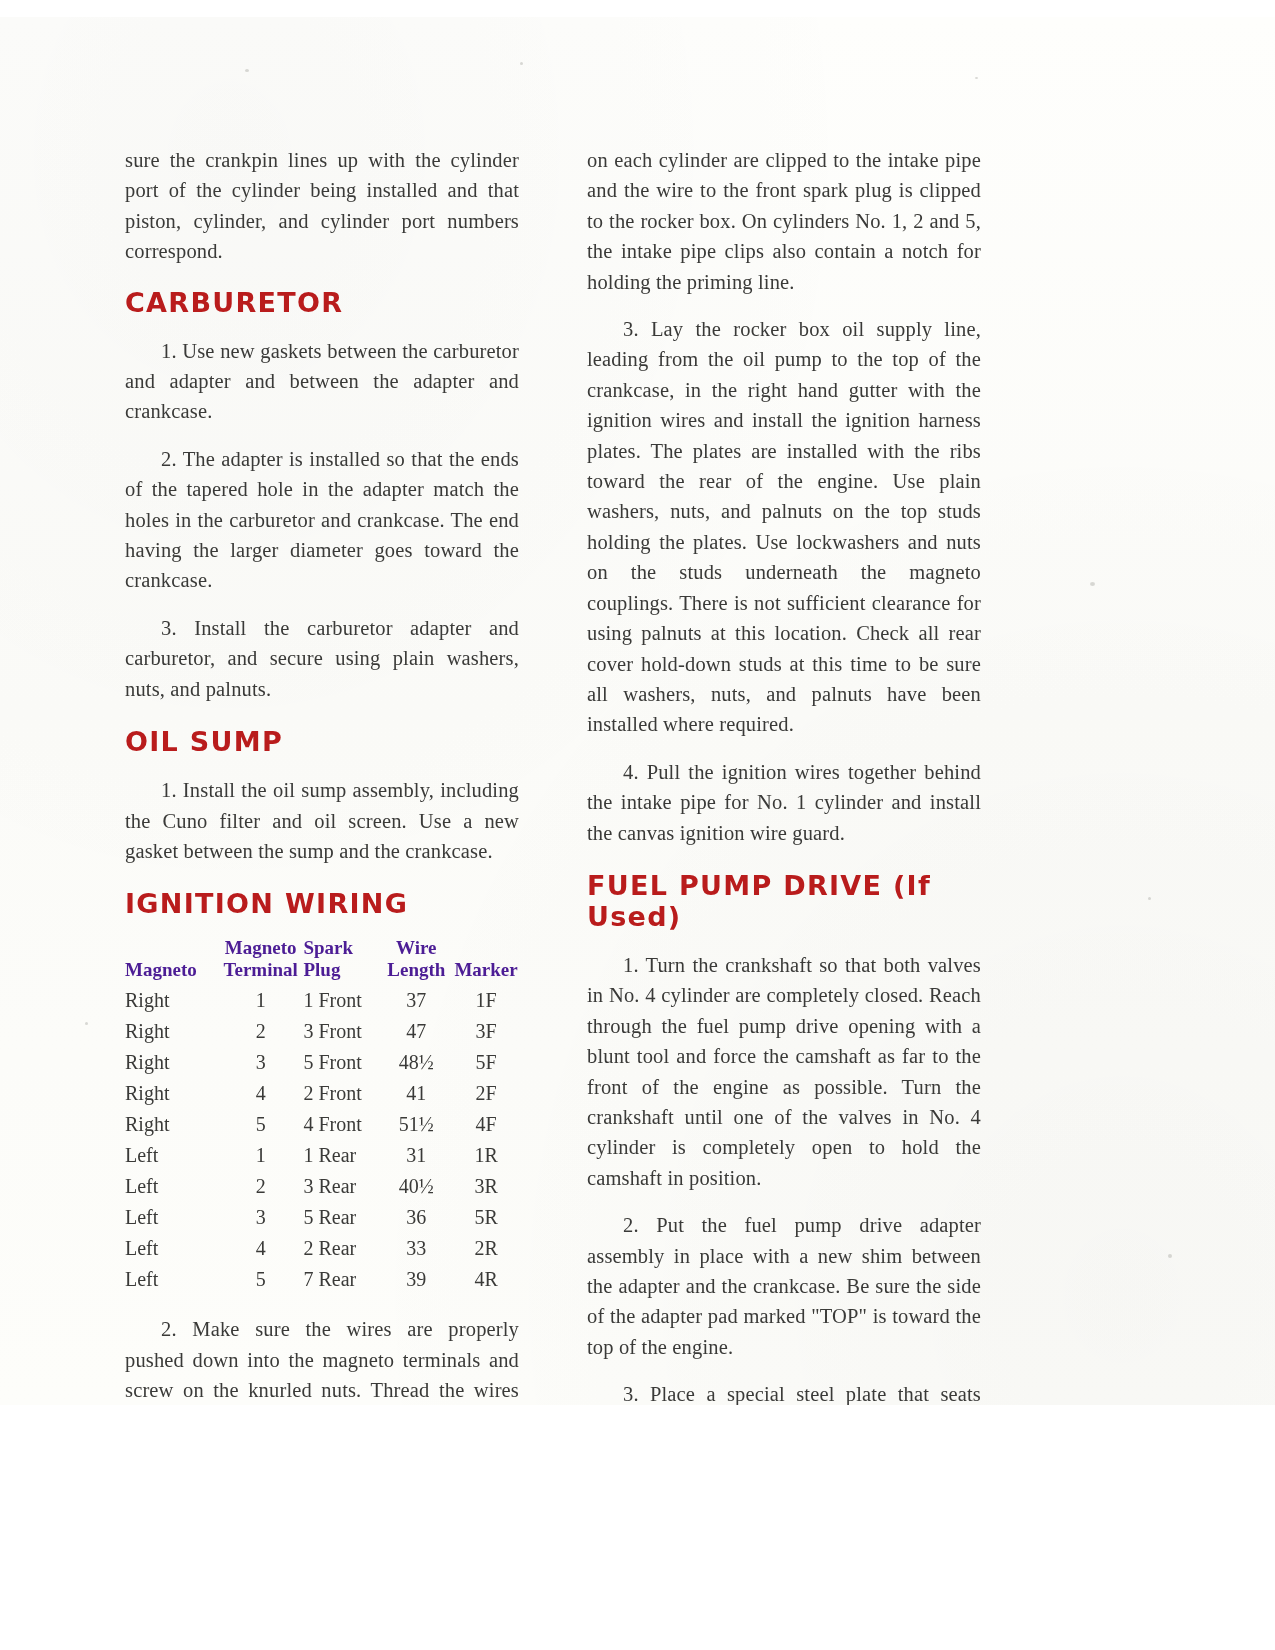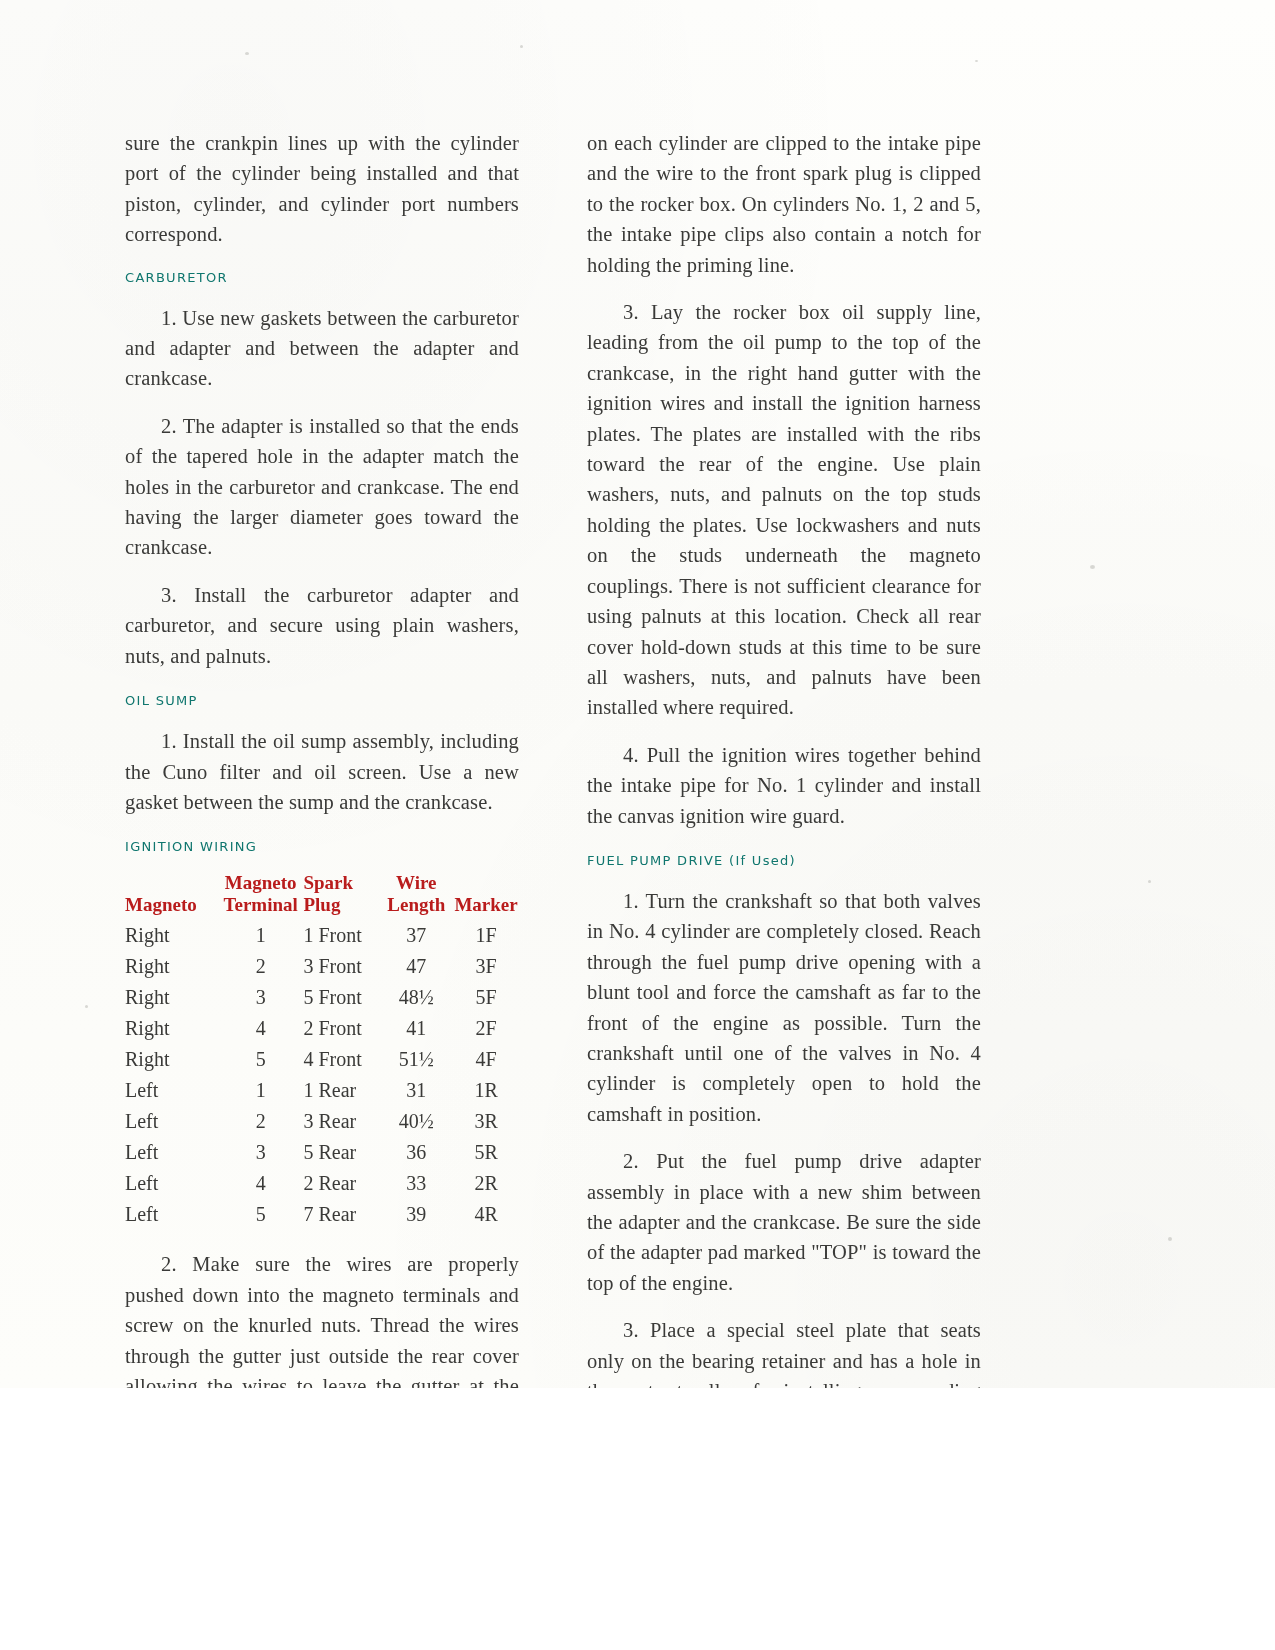--- a/index.html
+++ b/index.html
@@ -5,21 +5,21 @@
 <style>
   html, body {
     margin: 0;
     padding: 0;
     background: #ffffff;
   }
   .page {
     position: relative;
     width: 1275px;
     height: 1388px;
-    margin: 0 auto;
+    margin: 17px auto;
     background: #fdfdfb;
     overflow: hidden;
     font-family: "Liberation Serif", "DejaVu Serif", serif;
     color: #2b2b2b;
   }
   
   .paper-tint {
     position: absolute;
     inset: 0;
     background:
@@ -60,44 +60,44 @@
   p.body-par.indent {
     text-indent: 36px;
   }
   p.body-par.tight {
     margin-bottom: 14px;
   }
 
   h2.section-head {
     margin: 22px 0 18px 0;
     font-family: "DejaVu Sans", "Liberation Sans", sans-serif;
-    font-size: 13px;
-    font-weight: normal;
+    font-size: 27px;
+    font-weight: bold;
     letter-spacing: 1.3px;
-    color: #0f766e;
+    color: #b91c1c;
   }
   h2.section-head.first {
     margin-top: 20px;
   }
 
   
   .wire-table {
     margin: 12px 0 20px 0;
     width: 394px;
     border-collapse: collapse;
     font-size: 20px;
     color: #3a3a38;
   }
   .wire-table th {
     font-weight: bold;
     font-size: 19px;
     padding: 0 0 3px 0;
     vertical-align: bottom;
     line-height: 22px;
-    color: #b91c1c;
+    color: #4c1d95;
     font-family: Liberation Serif, serif;
   }
   .wire-table td {
     padding: 3.5px 0;
     line-height: 24px;
   }
   .c-magneto  { text-align: left;  width: 112px; padding-left: 2px; }
   .c-terminal { text-align: center; width: 96px; }
   .c-plug     { text-align: left;  width: 100px; padding-left: 6px; }
   .c-length   { text-align: center; width: 88px; }

